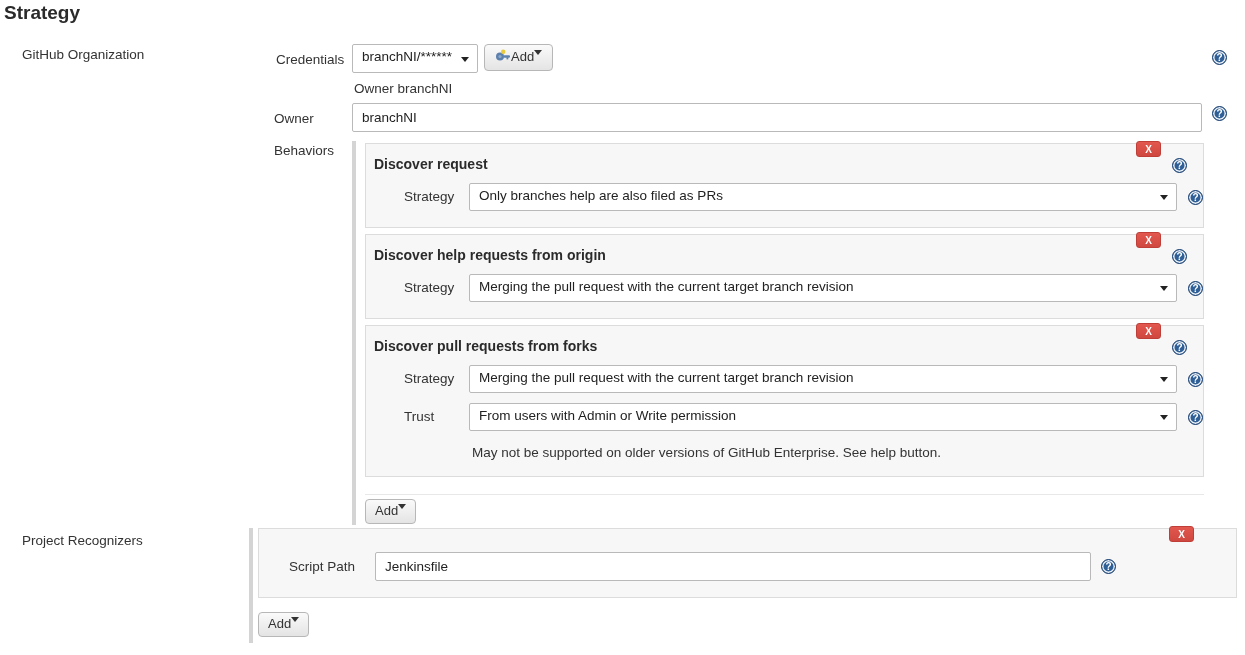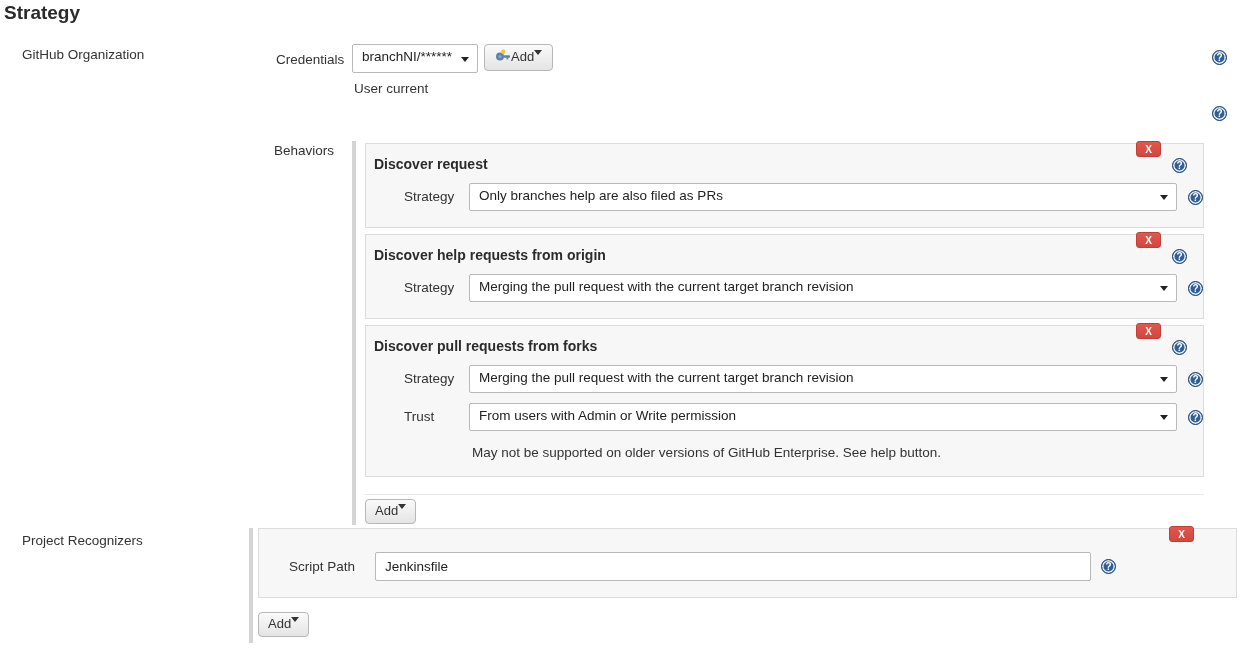--- a/index.html
+++ b/index.html
@@ -108,22 +108,26 @@
           <rect x="11.5" y="8.2" width="1.8" height="2.2" fill="#5d81ad"></rect>
           <circle cx="8.2" cy="2.8" r="2.2" fill="#e9cb3d"></circle>
         </svg>
       </span>
       <span>Add</span>
       <span class="btn-caret"></span>
     </button>
   </div>
   <span class="help-btn help-abs" style="left:1212px; top:50px">?</span>
 
-  <div class="cred-desc">User current</div>
-
+  <div class="cred-desc">Owner branchNI</div>
+
+  <div class="owner-row">
+    <span class="inner-label">Owner</span>
+    <input class="text-input" style="width: 850px;" type="text" value="branchNI">
+  </div>
   <span class="help-btn help-abs" style="left:1212px; top:106px">?</span>
 
   <div class="outer-label behaviors-label inner-label" style="left:274px">Behaviors</div>
 
   <div class="section behaviors-section">
 
     
     <div class="chunk">
       <button class="x-btn">X</button>
       <span class="help-btn help-title">?</span>

